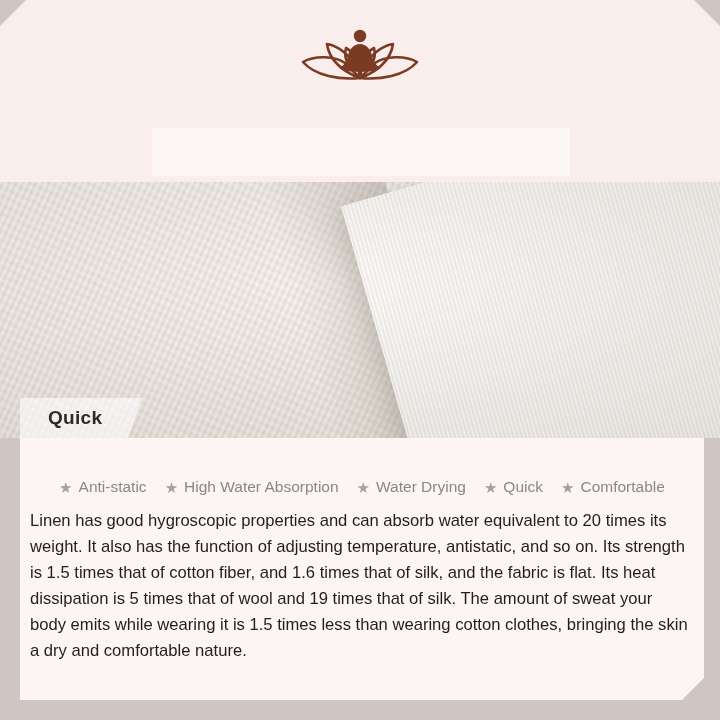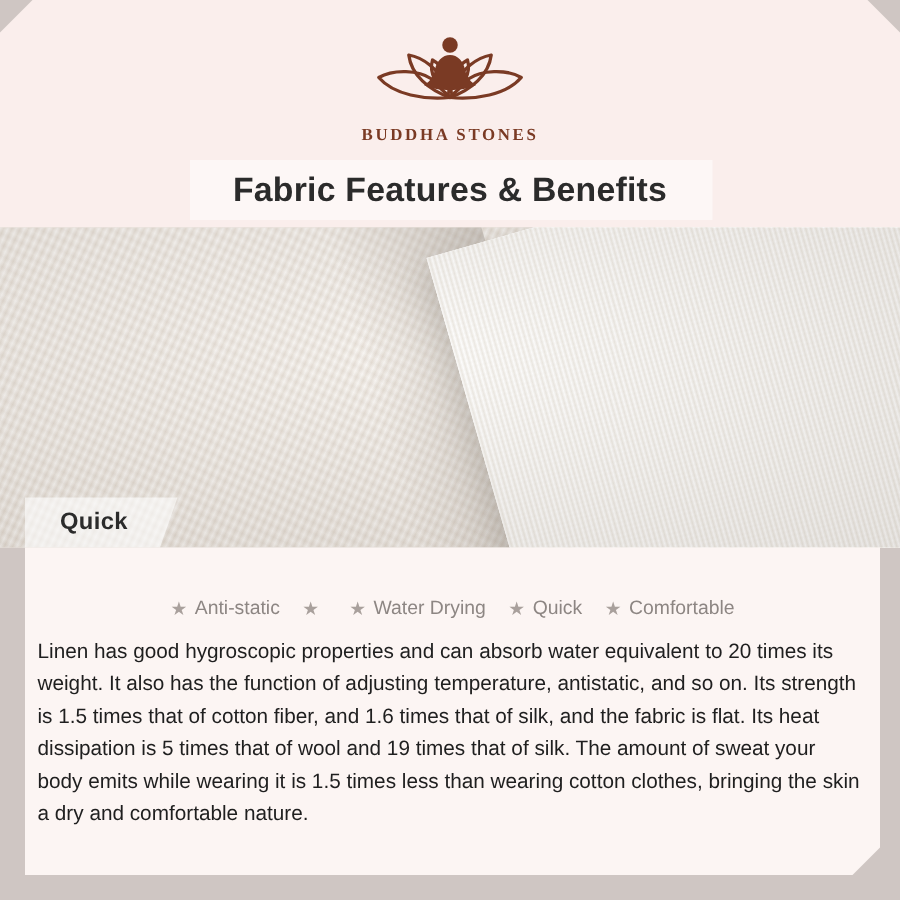--- a/index.html
+++ b/index.html
@@ -241,25 +241,23 @@
 
           <path d="M75 55 C64 48 58 36 61 26 C70 31 76 42 76 52"></path>
           <path d="M75 55 C86 48 92 36 89 26 C80 31 74 42 74 52"></path>
         </g>
         <g fill="#7a3a24">
 
           <circle cx="75" cy="14" r="6.2"></circle>
           <path d="M75 22 C69 22 64 27 63 34 C61 41 58 44 54 46 C60 49 68 50 75 50 C82 50 90 49 96 46 C92 44 89 41 87 34 C86 27 81 22 75 22 Z"></path>
         </g>
       </svg>
-      <div class="logo-text">BUDDHA STONES</div>
     </div>
 
     <div class="title-band"></div>
-    <div class="title-text">Fabric Features &amp; Benefits</div>
   </div>
 
   <div class="photo">
     <div class="photo-left"></div>
     <div class="photo-diag-shadow"></div>
     <div class="photo-right"></div>
     <div class="photo-vignette"></div>
   </div>
 
   <div class="label-chip">Quick</div>
@@ -267,20 +265,21 @@
   <div class="body-card">
     <div class="body-card-notch"></div>
 
     <div class="features">
       <div class="feature">
         <span class="star">★</span>
         <span>Anti-static</span>
       </div>
       <div class="feature">
         <span class="star">★</span>
+        <span>High Water Absorption</span>
       </div>
       <div class="feature">
         <span class="star">★</span>
         <span>Water Drying</span>
       </div>
       <div class="feature">
         <span class="star">★</span>
         <span>Quick</span>
       </div>
       <div class="feature">

